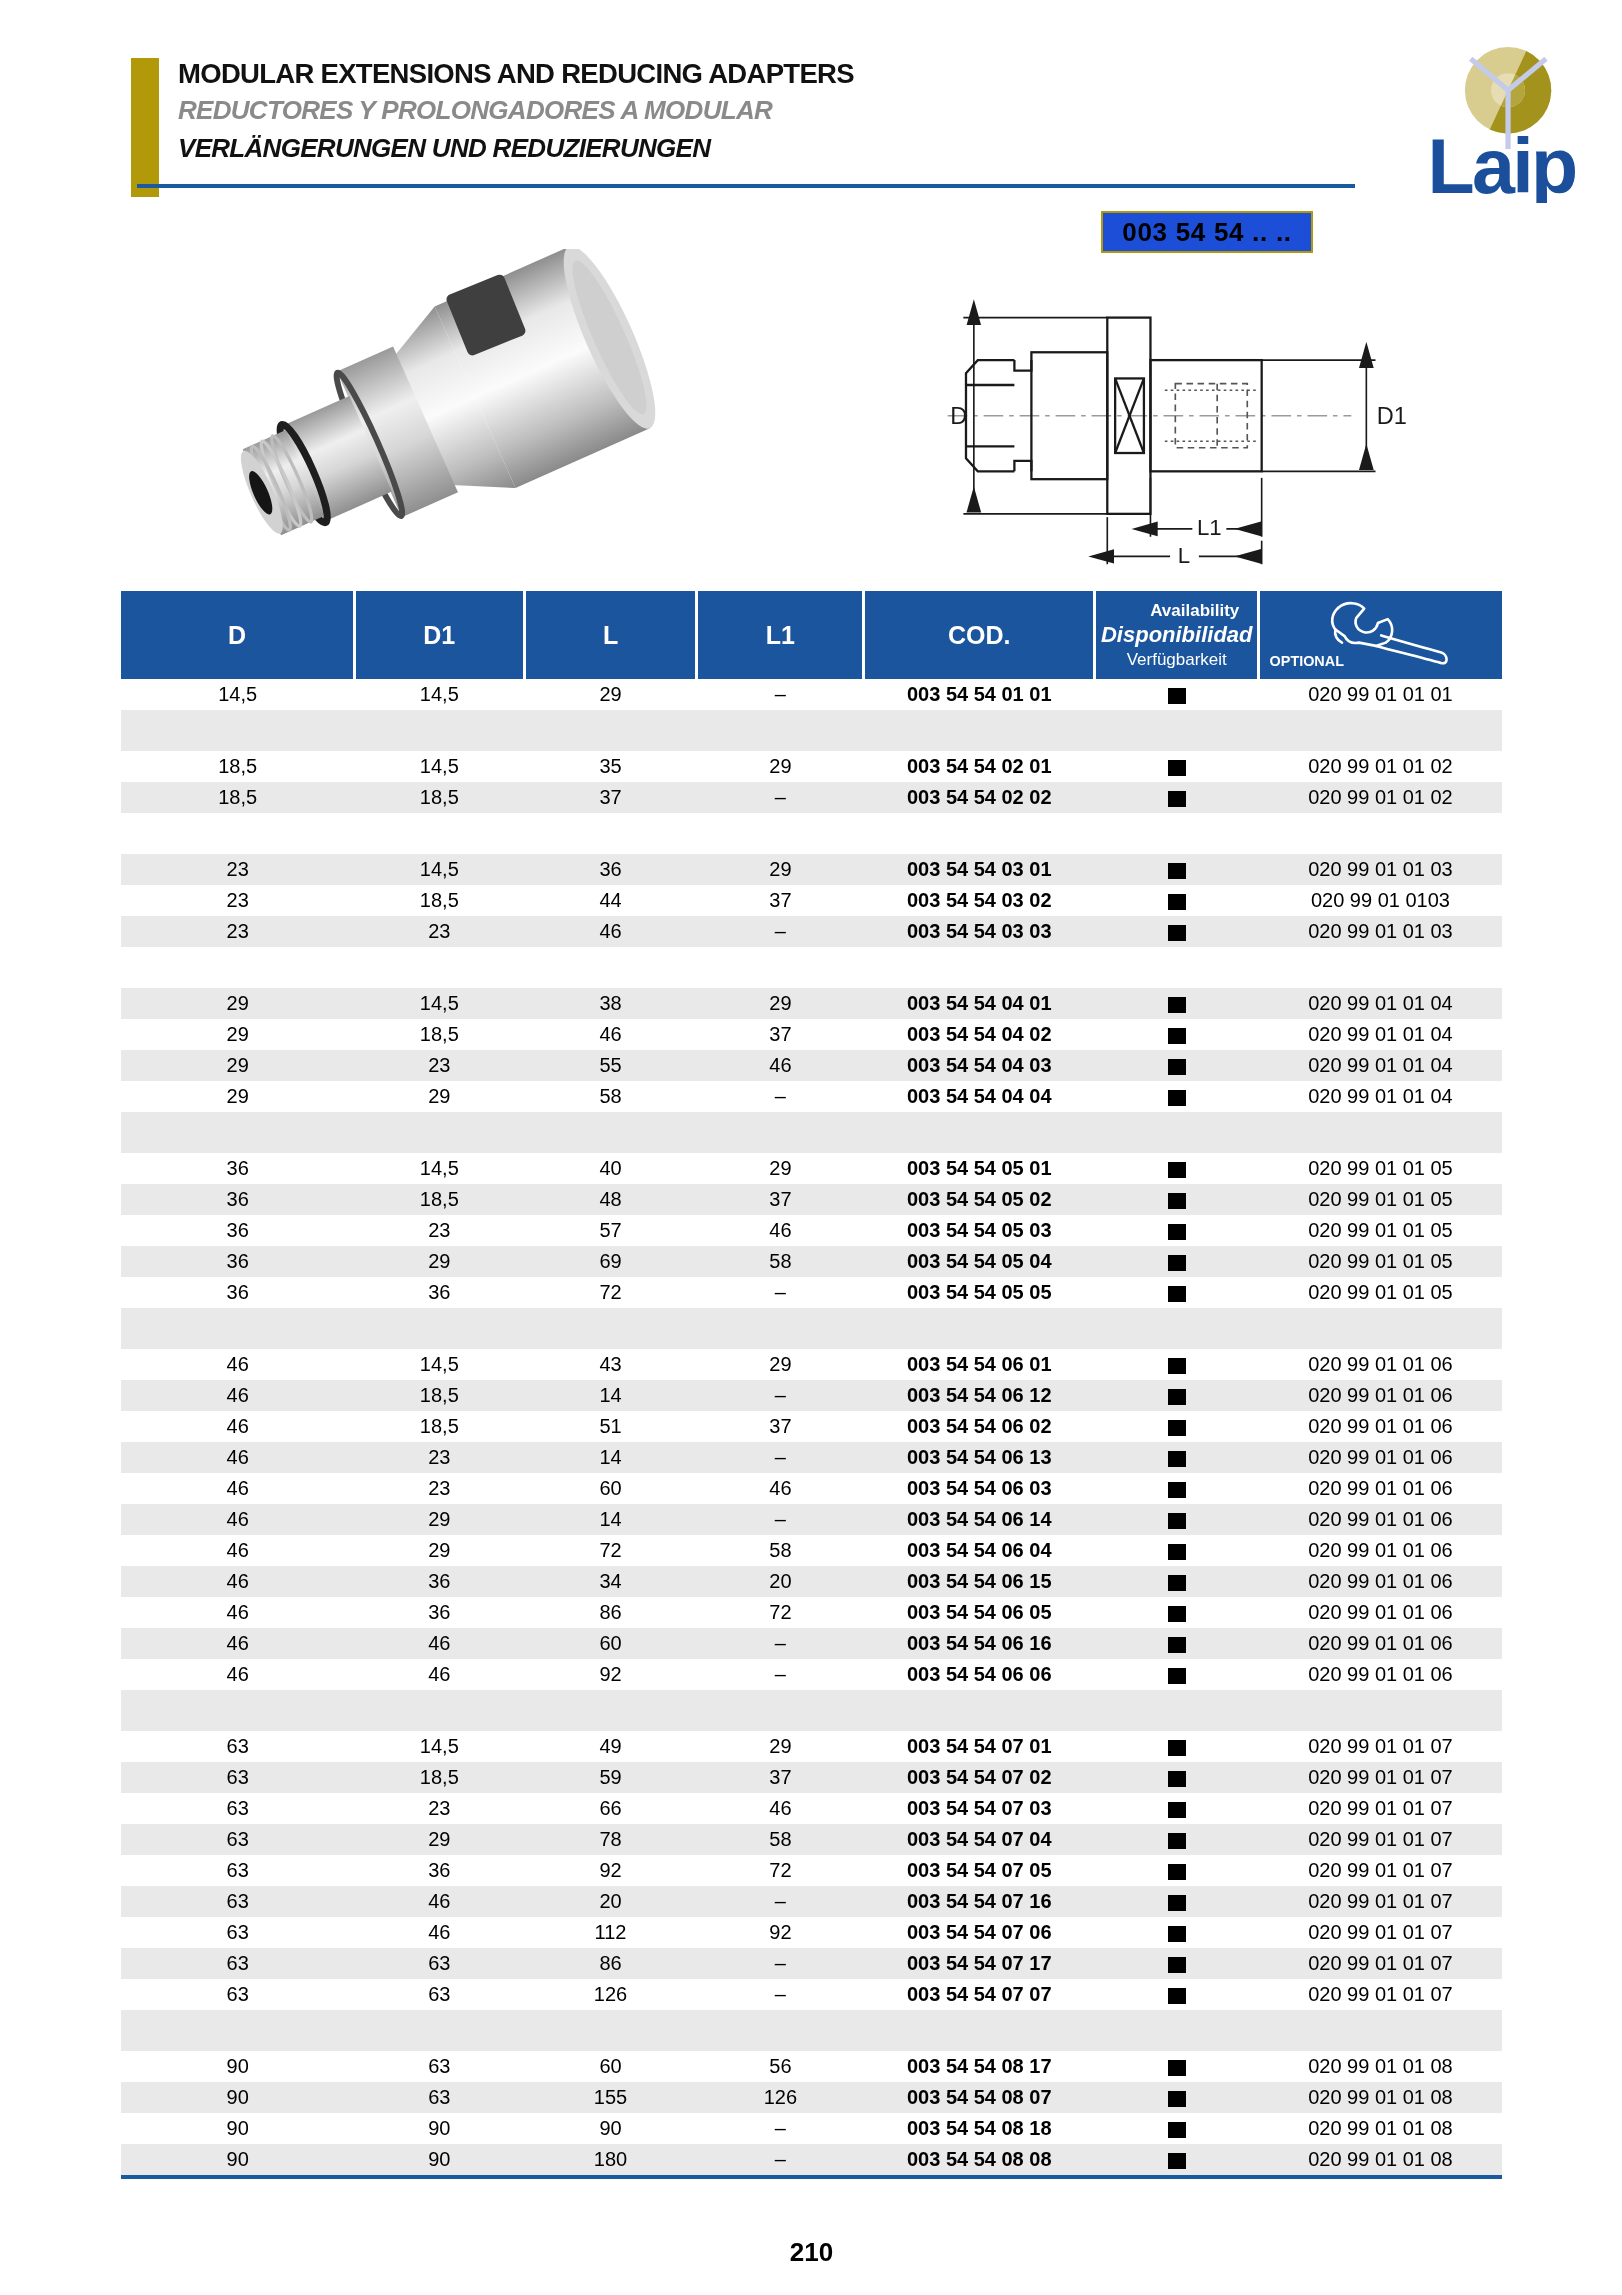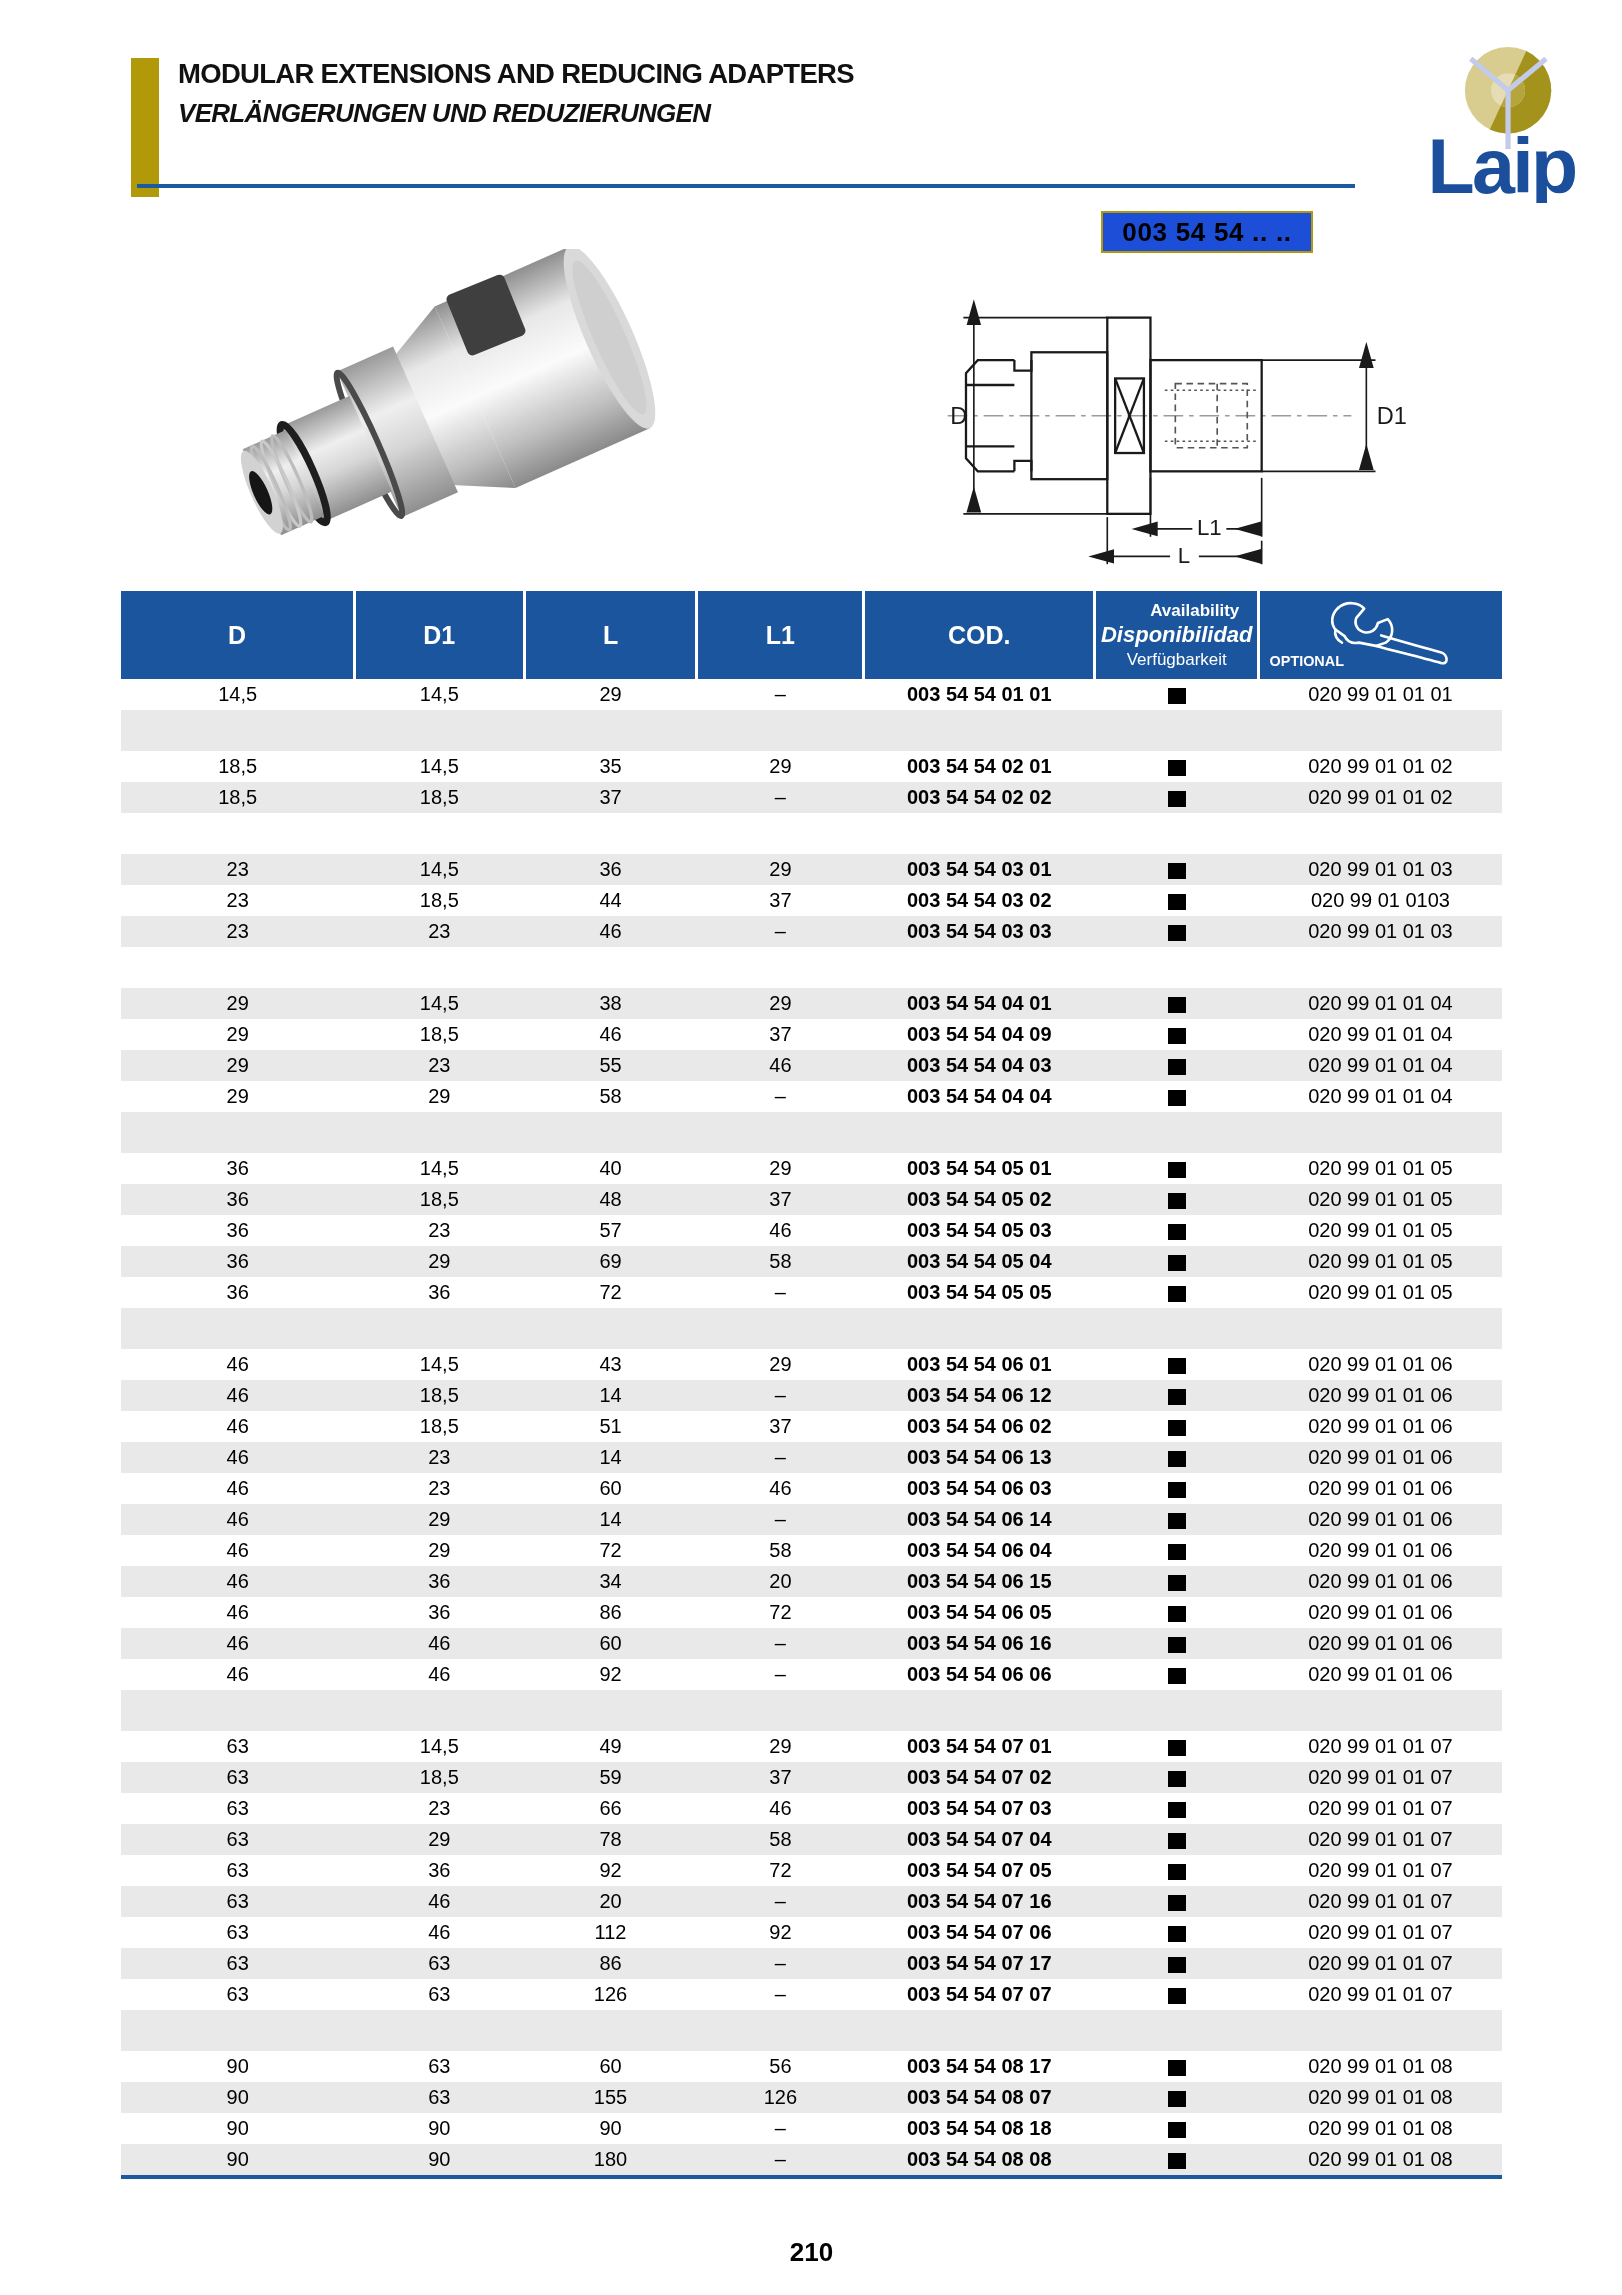--- a/index.html
+++ b/index.html
@@ -41,20 +41,21 @@
   
   .page-num{position:absolute;top:2237px;left:0;width:1623px;text-align:center;font-size:26px;font-weight:bold;}
 </style>
 </head>
 <body>
 
 <div class="gold-bar"></div>
 
 <div class="titles">
   <div class="title-en">MODULAR EXTENSIONS AND REDUCING ADAPTERS</div>
+  <div class="title-es">REDUCTORES Y PROLONGADORES A MODULAR</div>
   <div class="title-de">VERLÄNGERUNGEN UND REDUZIERUNGEN</div>
 </div>
 
 <div class="blue-line"></div>
 
 <div class="code-badge">003 54 54 .. ..</div>
 
 <div class="logo">
   <svg width="229" height="164" viewBox="0 0 350 250">
     <g>
@@ -280,21 +281,21 @@
           <td>29</td>
           <td class="cod">003 54 54 04 01</td>
           <td><span class="avail-sq"></span></td>
           <td>020 99 01 01 04</td>
         </tr>
         <tr>
           <td>29</td>
           <td>18,5</td>
           <td>46</td>
           <td>37</td>
-          <td class="cod">003 54 54 04 09</td>
+          <td class="cod">003 54 54 04 02</td>
           <td><span class="avail-sq"></span></td>
           <td>020 99 01 01 04</td>
         </tr>
         <tr class="alt">
           <td>29</td>
           <td>23</td>
           <td>55</td>
           <td>46</td>
           <td class="cod">003 54 54 04 03</td>
           <td><span class="avail-sq"></span></td>

